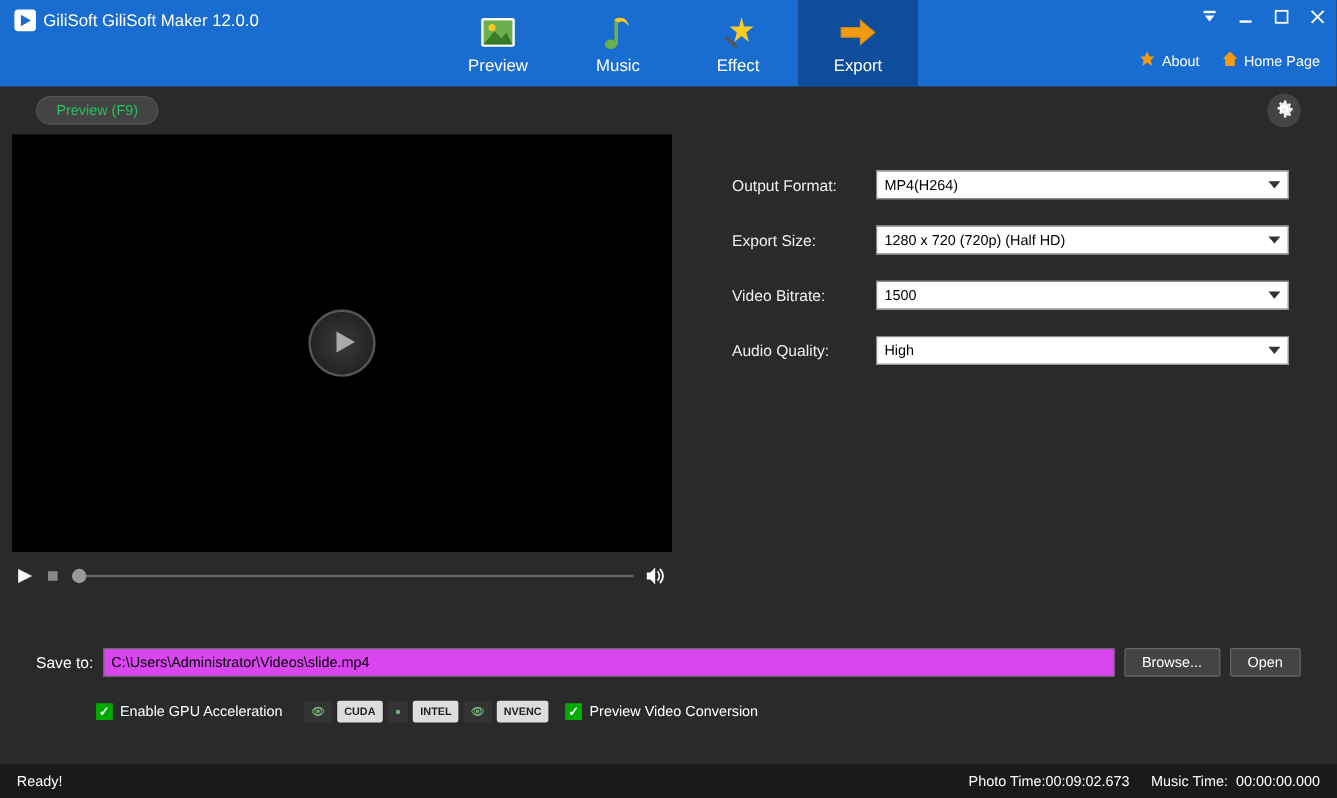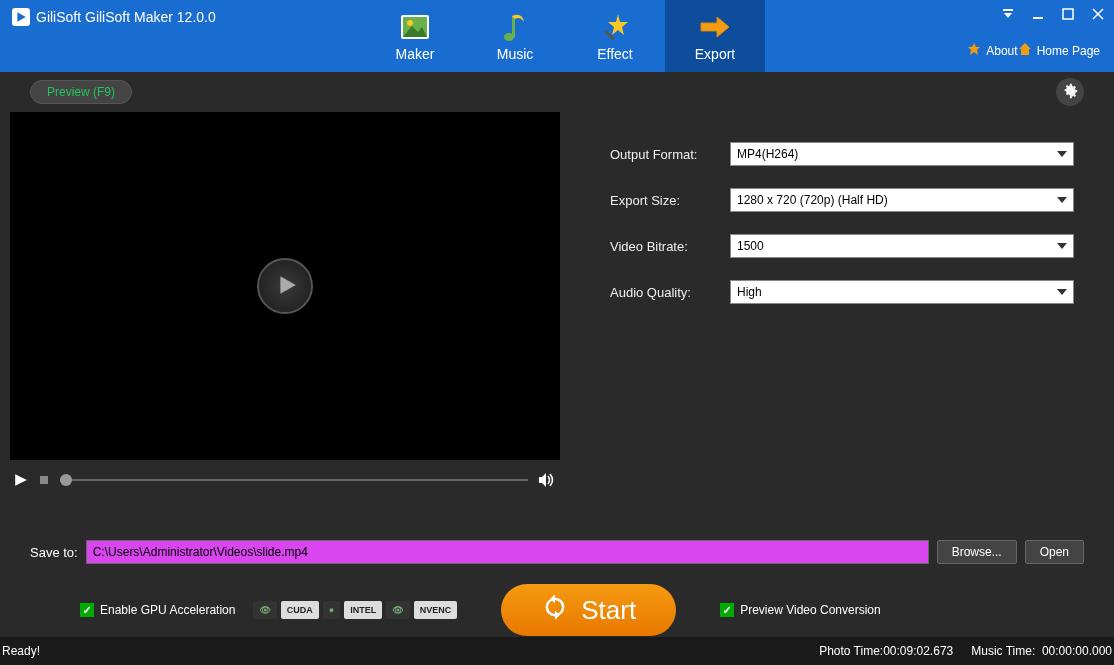--- a/index.html
+++ b/index.html
@@ -11,21 +11,21 @@
 .app-logo svg { fill: #1a6dd0; }
 
 .main-tabs { display: flex; position: absolute; left: 365px; top: 0; height: 72px; }
 .main-tab { width: 100px; height: 72px; display: flex; flex-direction: column; align-items: center; justify-content: center; gap: 3px; cursor: pointer; color: #fff; font-size: 14px; }
 .main-tab.active { background: #0d4d9c; }
 .tab-icon { width: 32px; height: 32px; display: flex; align-items: center; justify-content: center; }
 
 .window-controls { position: absolute; right: 8px; top: 6px; display: flex; gap: 14px; align-items: center; }
 .wc { width: 16px; height: 16px; cursor: pointer; display: flex; align-items: center; justify-content: center; }
 
-.header-links { position: absolute; right: 14px; top: 42px; display: flex; font-size: 12px; }
+.header-links { position: absolute; right: 14px; top: 42px; display: flex; gap: 18px; font-size: 12px; }
 .header-link { display: flex; align-items: center; gap: 5px; cursor: pointer; }
 
 .toolbar-row { background: #2a2a2a; height: 40px; display: flex; align-items: center; padding: 0 30px; justify-content: space-between; }
 .preview-btn { background: #444; border: 1px solid #555; border-radius: 14px; padding: 4px 16px; color: #22c55e; font-size: 12px; cursor: pointer; }
 .settings-btn { width: 28px; height: 28px; background: #444; border-radius: 50%; display: flex; align-items: center; justify-content: center; cursor: pointer; }
 
 .content { display: flex; padding: 0 10px; height: 410px; }
 .preview-pane { width: 550px; display: flex; flex-direction: column; }
 .video-area { width: 550px; height: 348px; background: #000; display: flex; align-items: center; justify-content: center; }
 .play-circle { width: 56px; height: 56px; border-radius: 50%; background: radial-gradient(#3a3a3a, #1a1a1a); border: 2px solid #555; display: flex; align-items: center; justify-content: center; cursor: pointer; }
@@ -50,21 +50,21 @@
 .bottom-row { display: flex; align-items: center; padding: 10px 30px; gap: 14px; }
 .checkbox { width: 14px; height: 14px; background: #0a0; display: inline-flex; align-items: center; justify-content: center; color: #fff; font-size: 11px; font-weight: bold; }
 .chk-label { font-size: 12px; display: flex; align-items: center; gap: 6px; cursor: pointer; }
 .gpu-badges { display: flex; gap: 4px; margin-left: 4px; }
 .badge { height: 18px; padding: 0 6px; background: #ddd; color: #222; font-size: 9px; font-weight: bold; border-radius: 2px; display: flex; align-items: center; }
 .badge.dark { background: #333; color: #7a7; }
 
 .start-btn { background: #ee8a00; background: linear-gradient(#f59a10, #e87800); border-radius: 30px; height: 52px; padding: 0 40px; display: flex; align-items: center; gap: 12px; font-size: 26px; color: #fff; cursor: pointer; margin: 0 30px; }
 .start-btn svg { width: 28px; height: 28px; }
 
-.statusbar { position: absolute; bottom: 0; left: 0; right: 0; height: 28px; background: #1a1a1a; display: flex; align-items: center; padding: 0 2px; font-size: 12px; justify-content: space-between; }
+.statusbar { position: absolute; bottom: 0; left: 0; right: 0; height: 28px; background: #1a1a1a; display: flex; align-items: center; padding: 0 14px; font-size: 12px; justify-content: space-between; }
 .status-right { display: flex; gap: 18px; margin-left: 37px; }
 </style>
 </head>
 <body>
 
 <div class="titlebar">
   <div class="app-title">
     <span class="app-logo">
       <svg width="12" height="12" viewBox="0 0 10 10">
           <polygon points="2,1 9,5 2,9"></polygon>
@@ -76,21 +76,21 @@
   <div class="main-tabs">
     <div class="main-tab">
       <span class="tab-icon">
         <svg width="30" height="26" viewBox="0 0 30 26">
             <rect x="1" y="1" width="28" height="24" rx="2" fill="#fff"></rect>
             <rect x="3" y="3" width="24" height="20" fill="#6ab04c"></rect>
             <circle cx="10" cy="9" r="3" fill="#f9ca24"></circle>
             <polygon points="3,23 12,12 18,18 22,13 27,23" fill="#3a7a2a"></polygon>
           </svg>
       </span>
-      <span>Maker</span>
+      <span>Preview</span>
     </div>
     <div class="main-tab">
       <span class="tab-icon">
         <svg width="26" height="30" viewBox="0 0 26 30">
             <ellipse cx="7" cy="25" rx="5" ry="4" fill="#6ab04c"></ellipse>
             <rect x="10" y="4" width="3" height="21" fill="#6ab04c"></rect>
             <path d="M10 4 Q 20 0 22 10 Q 18 4 13 7 Z" fill="#f9ca24"></path>
           </svg>
       </span>
       <span>Music</span>
@@ -240,27 +240,20 @@
   </label>
   <div class="gpu-badges">
     <span class="badge dark">👁</span>
     <span class="badge">CUDA</span>
     <span class="badge dark">●</span>
     <span class="badge">INTEL</span>
     <span class="badge dark">👁</span>
     <span class="badge">NVENC</span>
   </div>
 
-  <div class="start-btn">
-    <span><svg viewBox="0 0 24 24" fill="#fff">
-          <path d="M12 4V1L8 5l4 4V6a6 6 0 11-6 6H4a8 8 0 108-8z"></path>
-          <path d="M12 20v3l4-4-4-4v3a6 6 0 116-6h2a8 8 0 10-8 8z"></path>
-        </svg></span>
-    <span>Start</span>
-  </div>
 
   <label class="chk-label">
     <span class="checkbox">✓</span>
     <span>Preview Video Conversion</span>
   </label>
 </div>
 
 <div class="statusbar">
   <span>Ready!</span>
   <div class="status-right">

